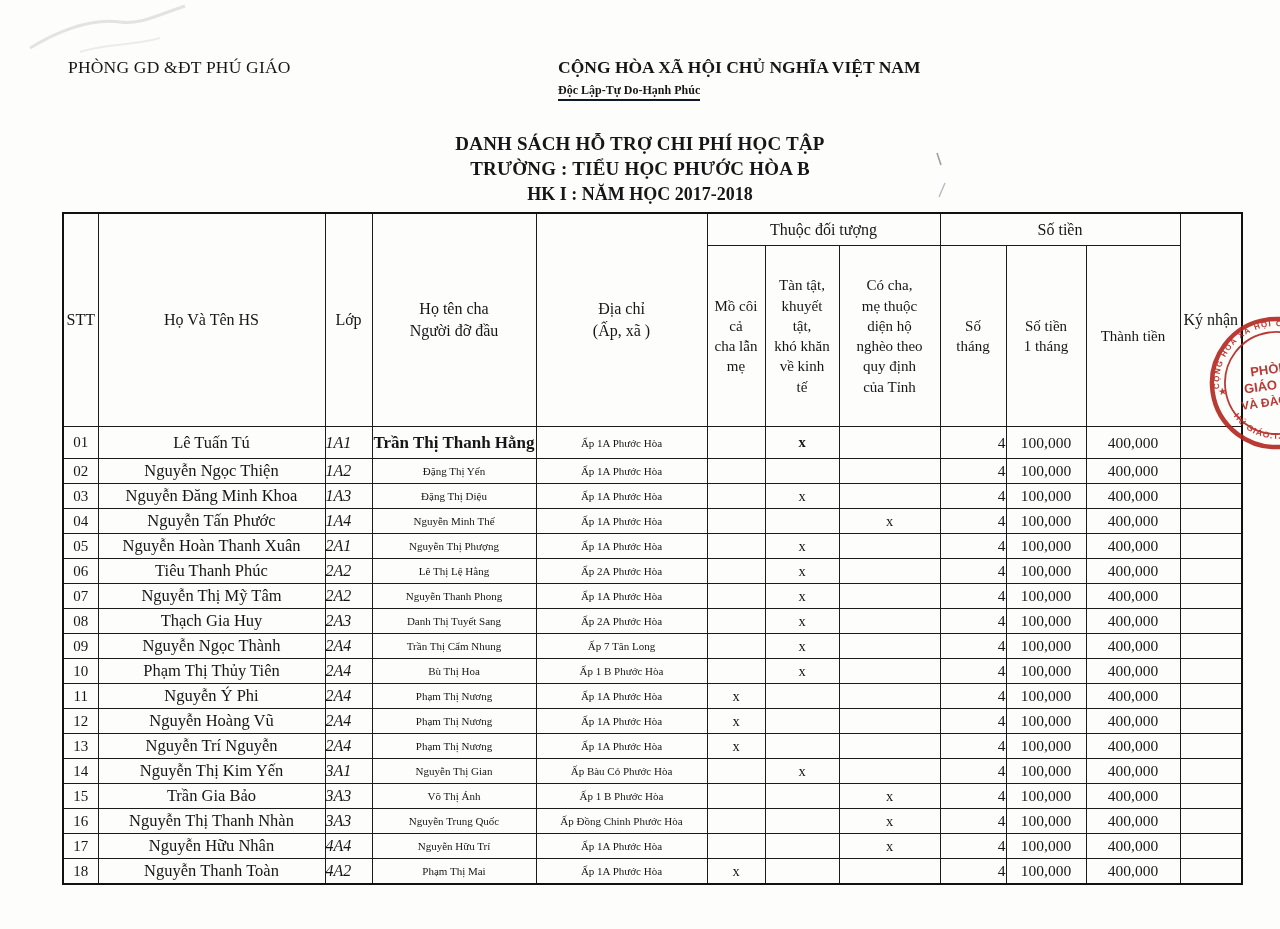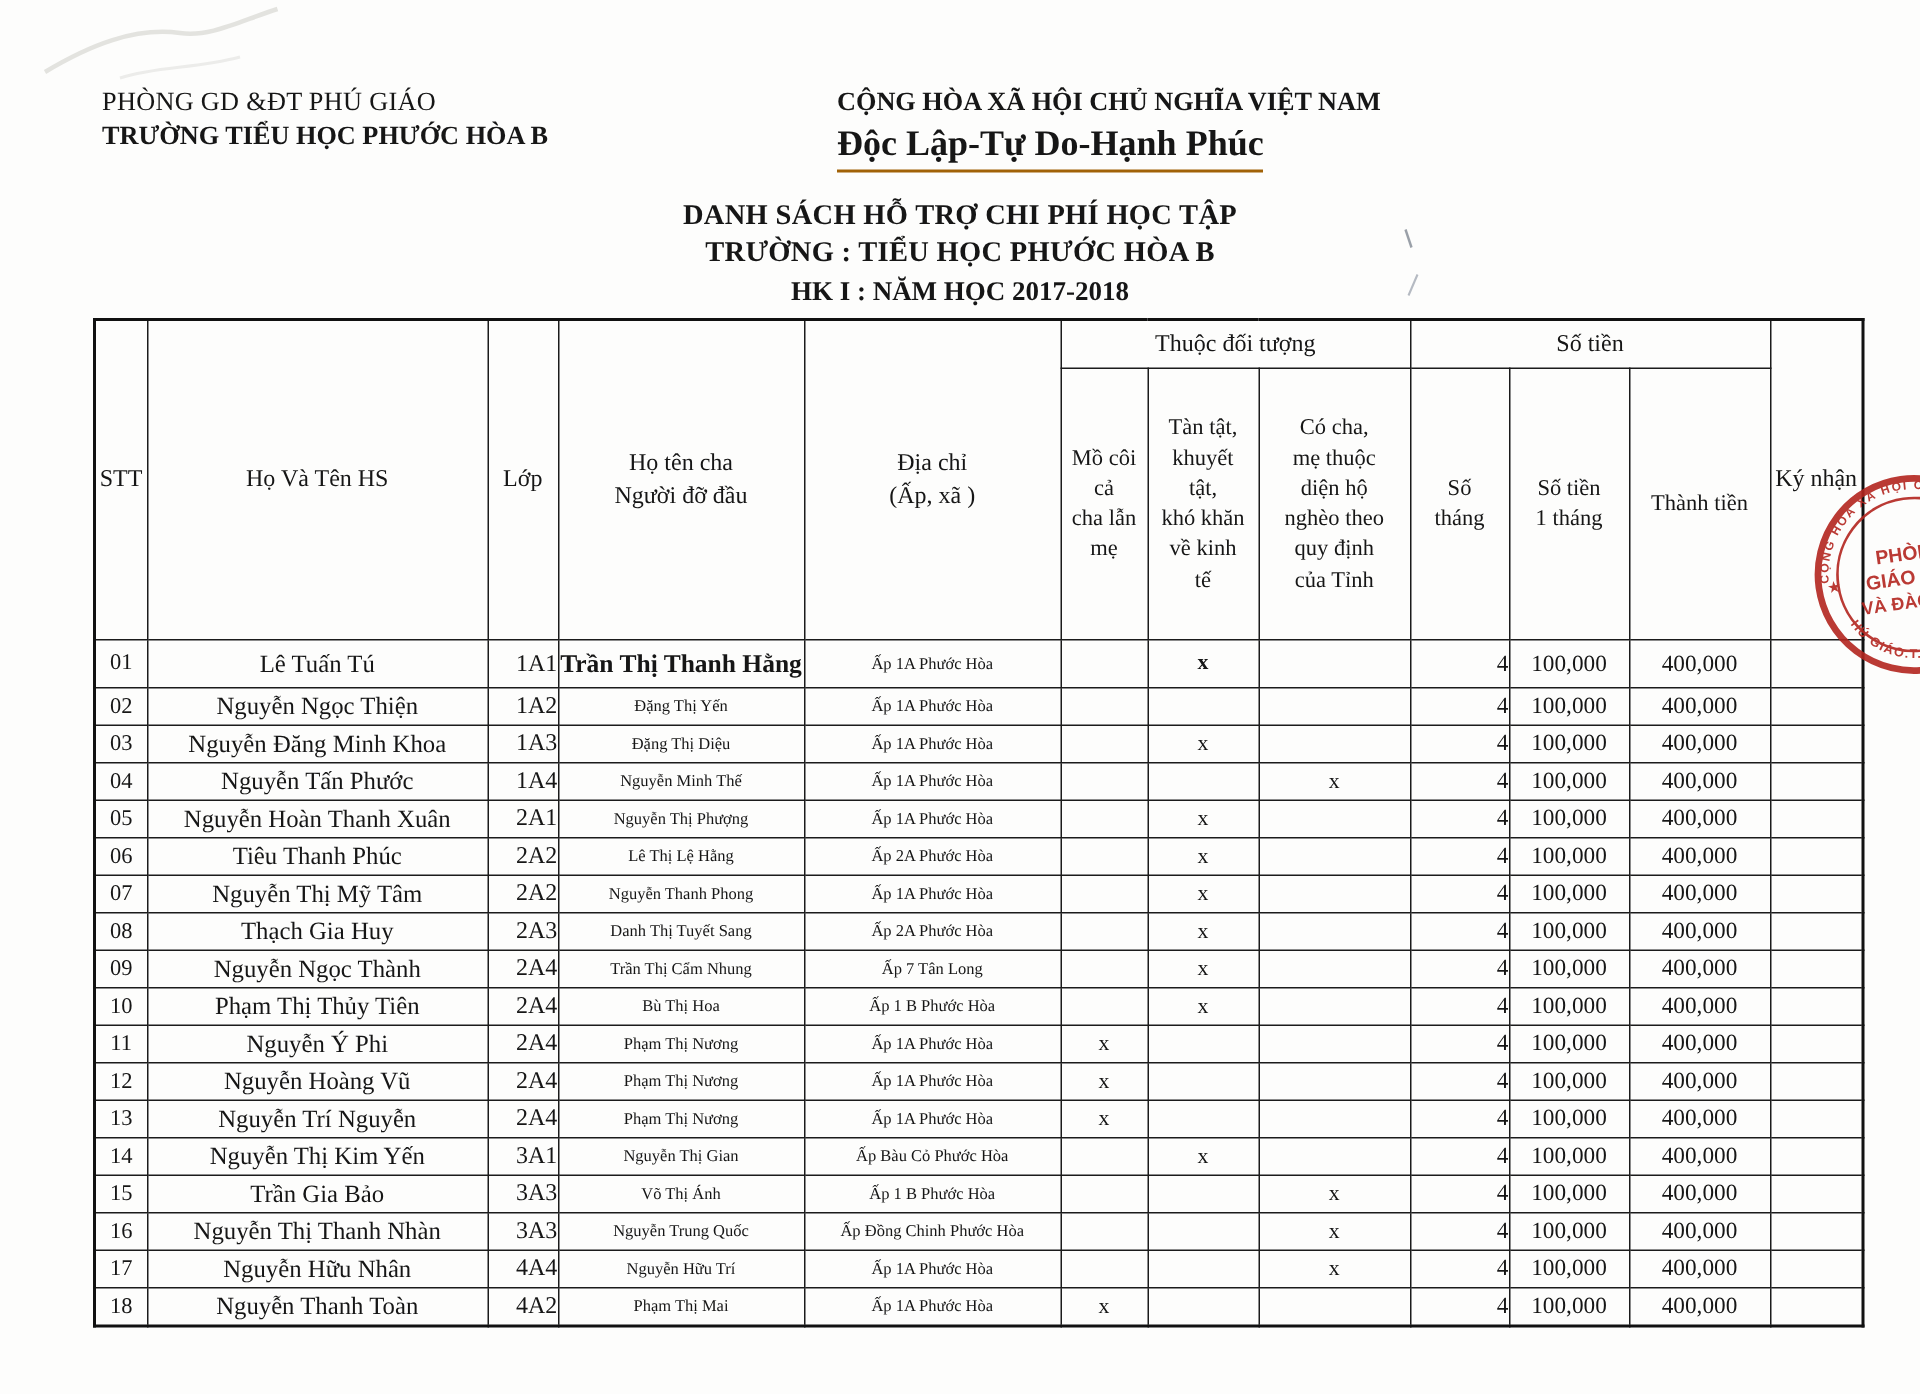--- a/index.html
+++ b/index.html
@@ -9,22 +9,22 @@
     font-family:"Liberation Serif","DejaVu Serif",serif;
   }
   .abs{position:absolute;}
 
   
   .lh-left{left:68px;top:56px;line-height:1.32;}
   .lh-left .l1{font-size:17.5px;letter-spacing:.2px;}
   .lh-left .l2{font-size:17.5px;font-weight:700;}
   .lh-right{left:558px;top:56px;line-height:1.3;}
   .lh-right .l1{font-size:17.5px;font-weight:700;}
-  .lh-right .l2{font-size:24px;font-weight:700;display:inline-block;
-    border-bottom:2px solid #a16207;padding-bottom:1px;margin-top:2px;}
+  .lh-right .l2{font-size:12px;font-weight:700;display:inline-block;
+    border-bottom:2px solid #0f172a;padding-bottom:1px;margin-top:2px;}
 
   
   .doc-title{left:390px;top:131px;width:500px;text-align:center;line-height:1.34;}
   .doc-title .t1,.doc-title .t2{font-size:19px;font-weight:700;letter-spacing:.2px;}
   .doc-title .t3{font-size:18px;font-weight:700;}
 
   
   table.main{
     position:absolute;left:62px;top:212px;
     border-collapse:collapse;table-layout:fixed;width:1179px;
@@ -41,21 +41,21 @@
   th.v-bottom{vertical-align:bottom;padding-bottom:6px;margin-left:36px;}
   th.v-upper{vertical-align:top;padding-top:78px;}
   th.ky{font-size:16px;margin-top:16px;}
 
   tbody td{height:24px;}
   tbody tr:first-child td{height:31px;}
   td.c-stt{text-align:center;font-size:15px;}
   td.c-name,td.c-cha,td.c-dc{text-align:center;padding-left:6px;white-space:nowrap;}
   td.c-name{font-size:16.5px;}
   td.c-cha,td.c-dc{font-size:11px;}
-  td.c-lop{text-align:right;font-size:16px;}
+  td.c-lop{text-align:left;font-size:16px;font-style:italic;}
   td.c-x{text-align:center;font-size:14.5px;}
   td.c-sothang{text-align:right;padding-right:7px;font-size:15.5px;}
   td.c-tien,td.c-tt{text-align:center;font-size:15.5px;}
   tbody td.b{font-weight:700;font-size:17px;}
   tbody td.bx{font-weight:700;}
 
   
   .stamp{left:1204px;top:311px;width:76px;height:150px;overflow:hidden;opacity:.9;}
   .stamp svg{display:block;}
 
@@ -70,21 +70,20 @@
   <path d="M60,52 C85,44 110,46 140,38" fill="none" stroke="#ececea" stroke-width="2"></path>
 </svg>
 
 <svg class="abs artifact" style="left:925px;top:145px;" width="40" height="60">
   <path d="M12,8 L16,20" stroke="#9aa0a8" stroke-width="1.6" fill="none"></path>
   <path d="M20,38 L14,52" stroke="#b5bac2" stroke-width="1.4" fill="none"></path>
 </svg>
 
 <div class="abs lh-left">
   <div class="l1">PHÒNG GD &amp;ĐT PHÚ GIÁO</div>
-  <div class="l2">TRƯỜNG TIỂU HỌC PHƯỚC HÒA B</div>
 </div>
 <div class="abs lh-right">
   <div class="l1">CỘNG HÒA XÃ HỘI CHỦ NGHĨA VIỆT NAM</div>
   <div><span class="l2">Độc Lập-Tự Do-Hạnh Phúc</span></div>
 </div>
 
 <div class="abs doc-title">
   <div class="t1">DANH SÁCH HỖ TRỢ CHI PHÍ HỌC TẬP</div>
   <div class="t2">TRƯỜNG : TIỂU HỌC PHƯỚC HÒA B</div>
   <div class="t3">HK I : NĂM HỌC 2017-2018</div>

